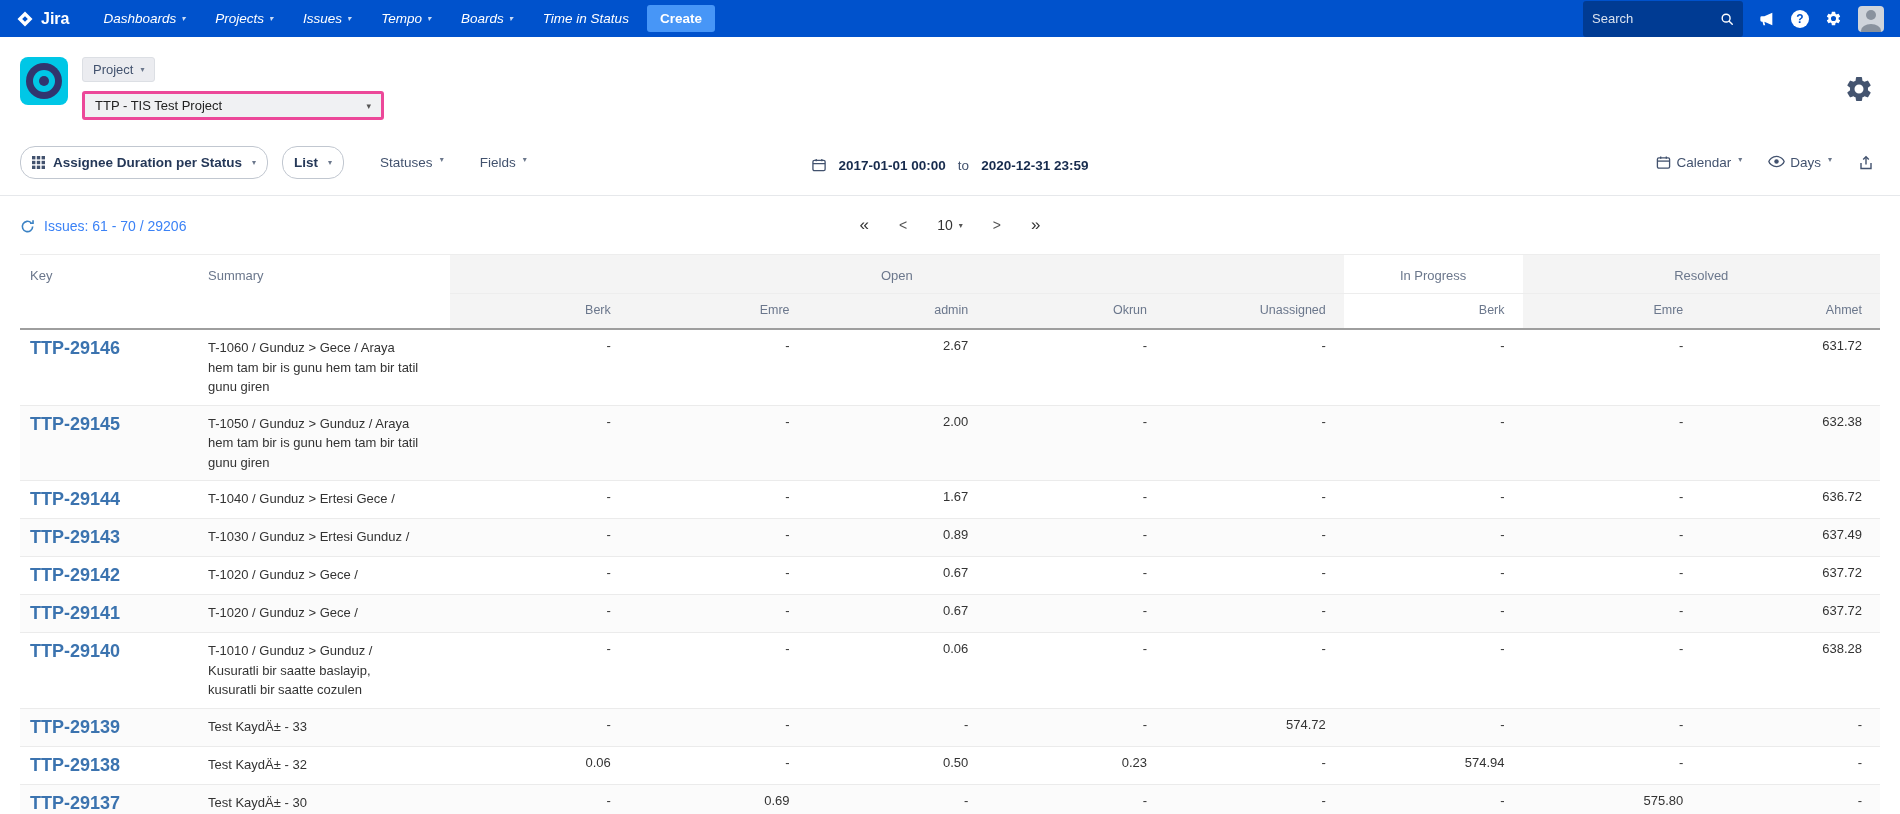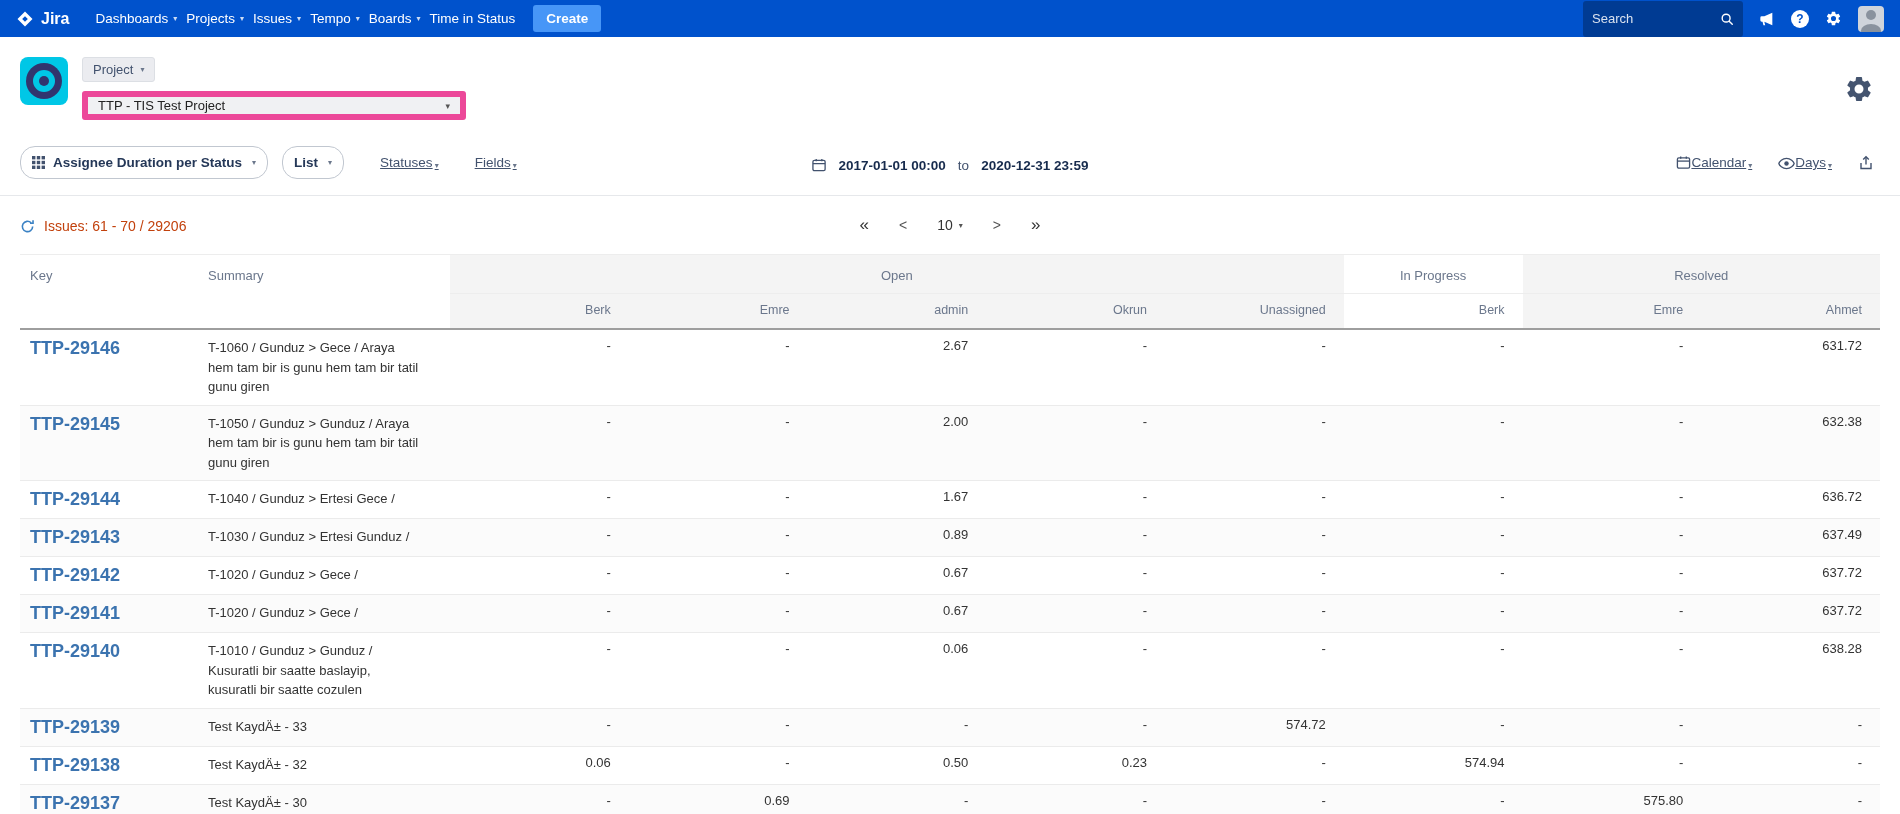--- a/index.html
+++ b/index.html
@@ -1,22 +1,22 @@
 <!DOCTYPE html>
 <html><head>
 <meta charset="utf-8">
 <style>
   * { margin:0; padding:0; box-sizing:border-box; }
   html,body { width:1900px; height:814px; overflow:hidden; }
   body { font-family:"Liberation Sans", sans-serif; background:#fff; color:#333; }
 
   
   .navbar { height:37px; background:#0052CC; display:flex; align-items:center; padding:0 16px; }
-  .brand { display:flex; align-items:center; gap:7px; color:#fff; font-weight:bold; font-size:16px; margin-right:26px; cursor:pointer; }
-  .nav-menu { display:flex; align-items:center; gap:9px; }
+  .brand { display:flex; align-items:center; gap:7px; color:#fff; font-weight:bold; font-size:16px; margin-right:34px; cursor:pointer; }
+  .nav-menu { display:flex; align-items:center; gap:30px;font-style:italic; }
   .nav-item { color:#fff; font-size:13.5px; display:flex; align-items:center; gap:5px; cursor:pointer; white-space:nowrap; }
   .chev { font-size:8px; opacity:.8; }
   .create-btn { margin-left:18px; background:#4796F7; border:none; color:#fff; font-weight:bold; font-size:13.5px; padding:6px 13px; border-radius:3px; cursor:pointer; font-family:inherit; }
   .nav-right { margin-left:auto; display:flex; align-items:center; gap:16px; }
   .searchbox { display:flex; align-items:center; background:rgba(0,0,0,0.28); border-radius:3px; padding:0 9px; height:36px; width:160px; }
   .searchbox input { flex:1; background:transparent; border:none; outline:none; color:#fff; font-size:13px; font-family:inherit; min-width:0; }
   .searchbox input::placeholder { color:rgba(255,255,255,0.85); }
   .icon-btn { color:#fff; display:flex; align-items:center; cursor:pointer; }
   .help-badge { width:18px; height:18px; border-radius:50%; background:#fff; color:#0052CC; font-size:12px; font-weight:bold; display:flex; align-items:center; justify-content:center; cursor:pointer; }
   .nav-avatar { width:26px; height:26px; border-radius:4px; background:#cfd4db; position:relative; overflow:hidden; cursor:pointer; }
@@ -25,37 +25,37 @@
 
   
   .project-bar { display:flex; align-items:flex-start; padding:20px 26px 14px 20px; }
   .proj-avatar { width:48px; height:48px; border-radius:8px; background:#00C7E6; position:relative; flex:none; cursor:pointer; }
   .proj-avatar .c1 { position:absolute; inset:6px; border-radius:50%; background:#31356E; }
   .proj-avatar .c2 { position:absolute; inset:13px; border-radius:50%; background:#00C7E6; }
   .proj-avatar .c3 { position:absolute; inset:19px; border-radius:50%; background:#31356E; }
   .proj-controls { margin-left:14px; display:flex; flex-direction:column; gap:9px; }
   .scope-chip { align-self:flex-start; background:#EBECF0; border:1px solid #DCDFE4; border-radius:3px; padding:4px 10px; font-size:13px; color:#42526E; display:flex; align-items:center; gap:7px; cursor:pointer; }
   .scope-chip .chev2 { font-size:8px; color:#6B778C; }
-  .proj-select { width:384px; height:29px; background:#F0F1F3; border:6px solid #ec4899; border-radius:3px; padding:0 10px; display:flex; align-items:center; justify-content:space-between; font-size:13px; color:#222; cursor:pointer; }
+  .proj-select { width:302px; height:29px; background:#F0F1F3; border:3px solid #ec4899; border-radius:3px; padding:0 10px; display:flex; align-items:center; justify-content:space-between; font-size:13px; color:#222; cursor:pointer; }
   .proj-select .chev2 { font-size:9px; color:#555; }
   .settings-gear { margin-left:auto; align-self:center; display:flex; cursor:pointer; }
 
   
   .toolbar { display:flex; align-items:center; padding:12px 26px 16px 20px; position:relative; border-bottom:1px solid #E6E8EB; }
   .tb-btn { display:flex; align-items:center; gap:8px; border:1px solid #C1C7D0; background:#fff; border-radius:15px; padding:8px 11px; font-size:13.5px; font-weight:bold; color:#253858; cursor:pointer; white-space:nowrap; }
   .tb-btn .chev2, .tb-link .chev2 { font-size:8px; color:#6B778C; font-weight:normal; margin-left:2px; }
-  .tb-link { display:flex; align-items:flex-end; font-size:13.5px; color:#42526E; cursor:pointer; white-space:nowrap;text-decoration:underline; }
+  .tb-link { display:flex; align-items:flex-start; gap:5px; font-size:13.5px; color:#42526E; cursor:pointer; white-space:nowrap; }
   .gap14 { margin-left:14px; } .gap36 { margin-left:36px; }
   .date-range { position:absolute; left:50%; top:50%; transform:translate(-50%,-50%); display:flex; align-items:center; gap:12px; font-size:13.5px; color:#42526E; }
   .date-strong { font-weight:bold; color:#172B4D; }
   .tb-right { margin-left:auto; display:flex; align-items:center; gap:26px; color:#42526E; }
 
   
   .issues-row { position:relative; display:flex; align-items:center; padding:20px 20px 10px; height:50px; }
-  .issues-label { display:flex; align-items:center; gap:9px; font-size:14px; color:#c2410c; }
+  .issues-label { display:flex; align-items:center; gap:9px; font-size:14px; color:#3b82f6; }
   .pagination { position:absolute; left:50%; top:58%; transform:translate(-50%,-50%); display:flex; align-items:center; gap:30px; color:#444; }
   .pg { cursor:pointer; font-size:14px; color:#555; }
   .pg-big { font-size:17px; color:#333; }
   .pg-size { display:flex; align-items:center; gap:6px; cursor:pointer; font-size:14px; color:#333; }
   .chev-sm { font-size:8px; color:#555; }
 
   
   .report-table { width:1860px; margin:8px 20px 0; border-collapse:collapse; table-layout:fixed; }
   thead th { font-weight:normal; color:#6B778C; font-size:13px; border-top:1px solid #EDEDED; }
   .th-key, .th-summary { text-align:left; vertical-align:top; padding:13px 0 14px 10px; border-bottom:2px solid #9E9E9E; background:#fff; }

